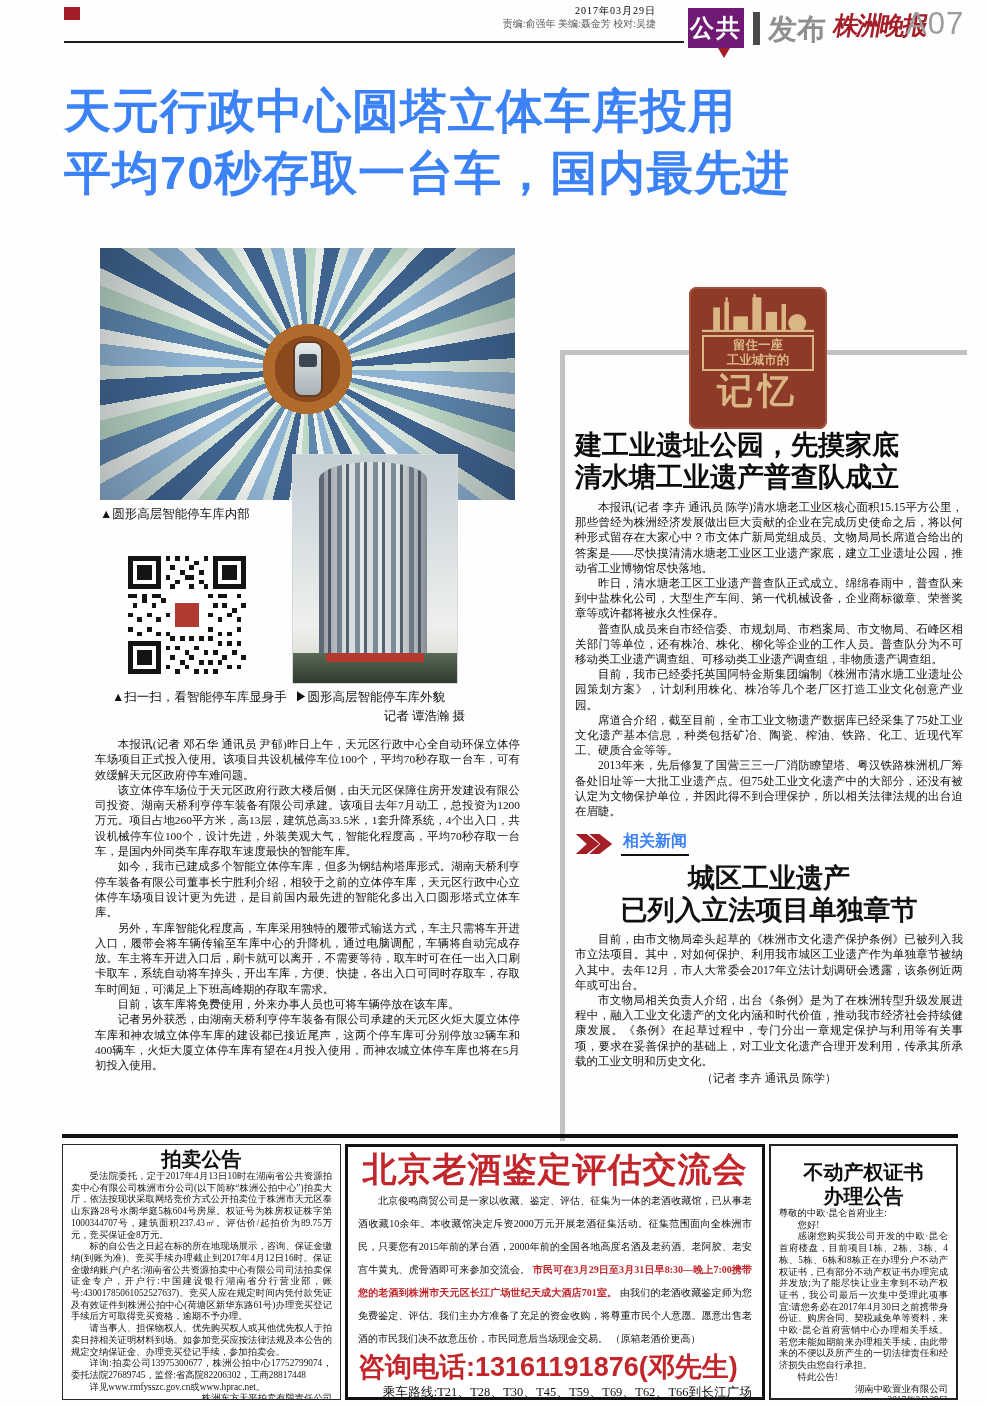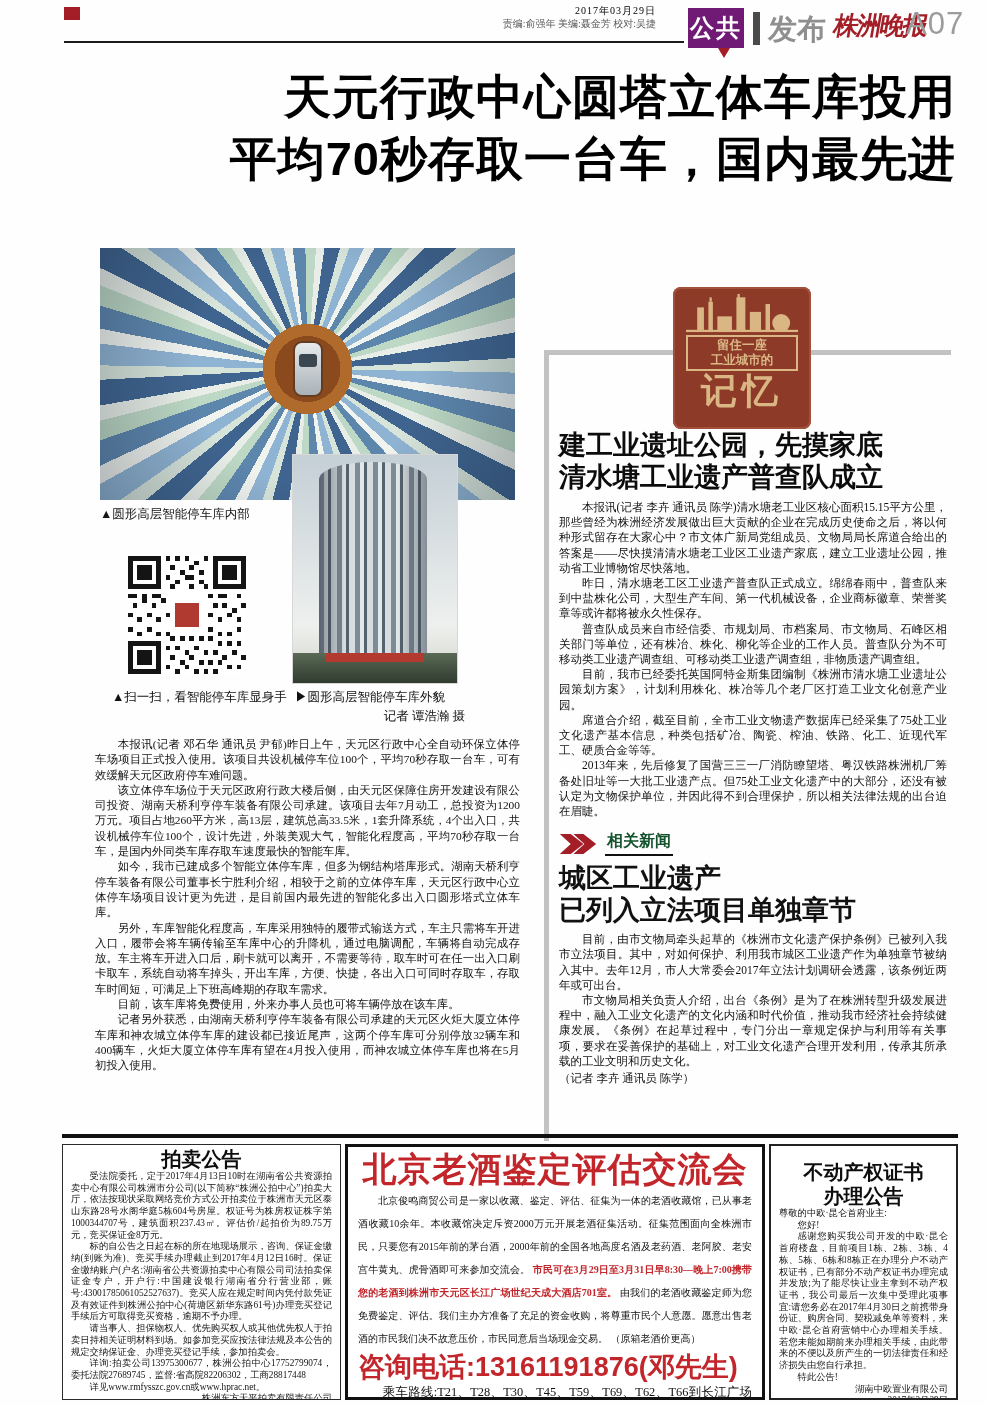--- a/index.html
+++ b/index.html
@@ -19,22 +19,22 @@
                 border-left:6px solid transparent; border-right:6px solid transparent; border-top:10px solid #a41e28; }
   .section-divider { position:absolute; left:753px; top:12px; width:7px; height:33px; background:#4a4a4a; }
   .section-name { position:absolute; left:768px; top:10px; font-size:29px; font-weight:bold; color:#8f8f8f;
                   font-family:"Liberation Sans", sans-serif; }
   .masthead { position:absolute; left:834px; top:9px; font-size:25px; font-weight:900; color:#a41e28;
               transform:skewX(-10deg); letter-spacing:-2px; font-family:"Liberation Sans", sans-serif; }
   .page-number { position:absolute; left:906px; top:6px; font-size:31px; color:#9c9c9c; letter-spacing:1px;
                  font-family:"Liberation Sans", sans-serif; }
 
   
-  .headline { position:absolute; left:64px; top:66px; width:892px; text-align:right;
-              font-family:"Liberation Sans", sans-serif; font-weight:900; color:#000000; }
+  .headline { position:absolute; left:64px; top:80px; width:892px; text-align:left;
+              font-family:"Liberation Sans", sans-serif; font-weight:900; color:#3b82f6; }
   .headline div { font-size:47px; line-height:62px; letter-spacing:1px; white-space:nowrap; }
 
   
   .photo1 { position:absolute; left:100px; top:248px; width:415px; height:252px; overflow:hidden;
             background:
               radial-gradient(circle at 50% 48%, rgba(0,0,0,0) 0 46%, rgba(15,25,40,.28) 100%),
               radial-gradient(circle at 50% 48%, #c8762e 0 13px, #8a4a1e 13px 33px, #b06a2c 33px 45px, rgba(0,0,0,0) 45px),
               repeating-conic-gradient(from 8deg at 50% 48%, #3f648f 0 7deg, #d7e4da 7deg 11deg, #8fb3d2 11deg 17deg,
                 #f0f3ee 17deg 21deg, #5d86ad 21deg 27deg, #bdd8c4 27deg 32deg, #e8eee7 32deg 36deg); }
   .car { position:absolute; left:50%; top:48%; width:26px; height:52px; transform:translate(-50%,-50%);
@@ -58,38 +58,38 @@
   .tower-banner { position:absolute; bottom:9%; left:20%; width:60%; height:4%; background:#b23a2e; }
   .photo2-caption { position:absolute; left:295px; top:688px; width:170px; font-size:12.5px; line-height:19px; }
   .photo2-credit { text-align:right; }
 
   
   .main-body { position:absolute; left:95px; top:737px; width:425px; height:390px; overflow:hidden;
                font-size:11.4px; line-height:15.3px; text-align:justify; color:#121212; }
   .main-body p, .ind-body p, .rel-body p, .ad-body p { margin:0; text-indent:2em; }
 
   
-  .right-frame { position:absolute; left:544px; top:350px; width:402px; height:786px;
+  .right-frame { position:absolute; left:560px; top:350px; width:402px; height:786px;
                  border-top:5px solid #c2c2c2; border-left:5px solid #c2c2c2; }
   .stamp { position:absolute; left:124px; top:-68px; width:138px; height:142px; background:#8e3a28;
            border-radius:8px; box-shadow:0 0 0 2px #a3503a inset; }
   .stamp-sky { display:block; width:112px; height:40px; margin:6px auto 0; }
   .stamp-box { margin:2px 13px 0; border:2px solid #d9b684; color:#d9b684; text-align:center;
                font-family:"Liberation Sans", sans-serif; font-weight:bold; font-size:12.5px; line-height:15px; padding:1px 0; }
   .stamp-big { text-align:center; color:#d9b684; font-weight:900; font-size:36px; line-height:40px;
                letter-spacing:5px; font-family:"Liberation Sans", sans-serif; }
   .right-content { position:absolute; left:10px; top:74px; width:388px; }
   .ind-headline { font-family:"Liberation Sans", sans-serif; font-weight:900; font-size:27px; line-height:32px; color:#0c0c0c; }
   .ind-body { margin-top:7px; font-size:11.5px; line-height:15.2px; text-align:justify; }
   .related-badge { margin-top:12px; display:flex; align-items:center; gap:8px; }
-  .badge-label { font-family:"Liberation Sans", sans-serif; font-size:16px; font-weight:bold; color:#14532d;
+  .badge-label { font-family:"Liberation Sans", sans-serif; font-size:16px; font-weight:bold; color:#3b82f6;
                  border-bottom:2px solid #101010; padding:0 2px 2px; }
-  .rel-headline { margin-top:6px; font-family:"Liberation Sans", sans-serif; font-weight:900; font-size:27px; line-height:32px; }
+  .rel-headline { margin-top:6px; font-family:"Liberation Sans", sans-serif; font-weight:900; font-size:27px; line-height:32px;text-align:center; }
   .rel-body { margin-top:6px; font-size:11.5px; line-height:15.2px; text-align:justify; }
-  .rel-byline { text-align:left; margin-top:2px; font-size:11.5px; }
+  .rel-byline { text-align:center; margin-top:2px; font-size:11.5px; }
 
   
   .ads-rule { position:absolute; left:62px; top:1134px; width:896px; height:4px; background:#101010; }
   .ad { position:absolute; top:1144px; height:256px; box-sizing:border-box; overflow:hidden; background:#fff; }
   .ad-auction { left:62px; width:279px; border:1.5px solid #2a2a2a; padding:2px 8px; }
   .ad-wine { left:345px; width:420px; border:3px solid #111; padding:2px 10px; }
   .ad-property { left:769px; width:189px; border:2px solid #222; padding:14px 8px; }
   .ad-title { text-align:center; font-family:"Liberation Sans", sans-serif; font-weight:900; font-size:20px; line-height:24px; color:#0d0d0d; }
   .ad-body { font-size:9.3px; line-height:11.7px; text-align:justify; color:#141414; }
   .ad-sign { text-align:right; text-indent:0 !important; }

